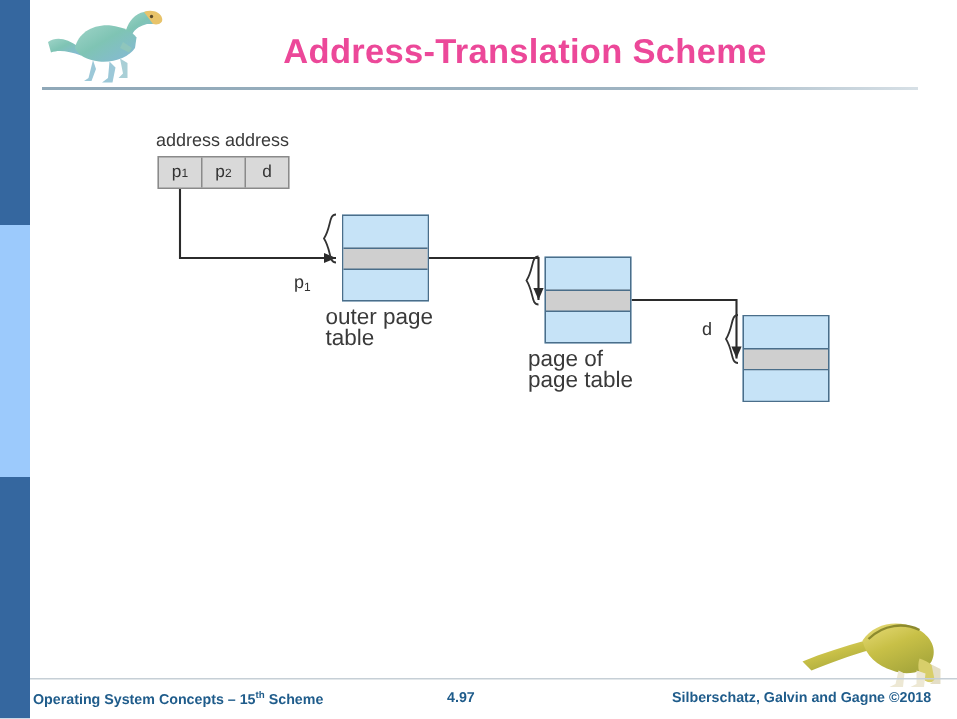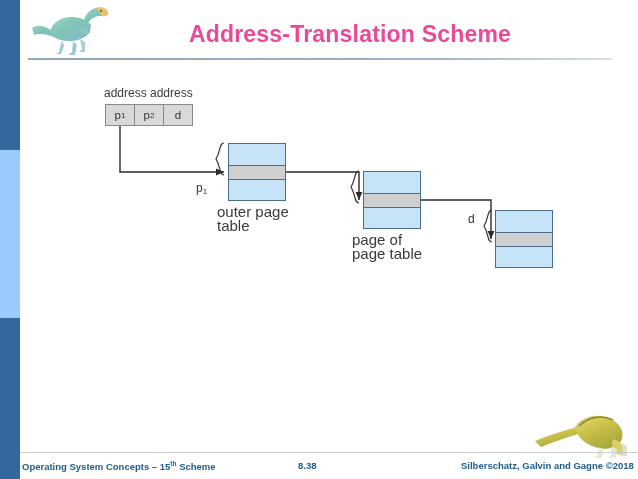--- a/index.html
+++ b/index.html
@@ -153,21 +153,21 @@
   }
   .footer-text {
     position: absolute;
     font-size: 9.5px;
     font-weight: bold;
     color: #1F5C8B;
     white-space: nowrap;
   }
   #footer-left  { left: 22px;  top: 460px; }
   #footer-center{ left: 298px; top: 460px; }
-  #footer-right { left: 461px; top: 460px; }
+  #footer-right { left: 448px; top: 460px; }
   .sup { font-size: 6.5px; vertical-align: 4px; }
 </style>
 </head>
 <body>
 
 <div id="sidebar-accent">
   <div class="accent-seg" id="accent-top"></div>
   <div class="accent-seg" id="accent-middle"></div>
   <div class="accent-seg" id="accent-bottom"></div>
 </div>
@@ -292,15 +292,15 @@
   <path d="M78 36 L78 45 L74 47 L83 47 L84 38 Z" fill="#EDE8D4"></path>
   <path d="M88 32 L90 42 L87 45 L94 45 L94 35 Z" fill="#E4DEC6"></path>
 </svg>
 
 <div id="footer-rule"></div>
 
 <div class="footer-text" id="footer-left">
   <span>Operating System Concepts – 15</span><span class="sup">th</span><span> Scheme</span>
 </div>
 
-<div class="footer-text" id="footer-center">8.38</div>
+<div class="footer-text" id="footer-center">4.97</div>
 
 <div class="footer-text" id="footer-right">Silberschatz, Galvin and Gagne ©2018</div>
 
 </body></html>

